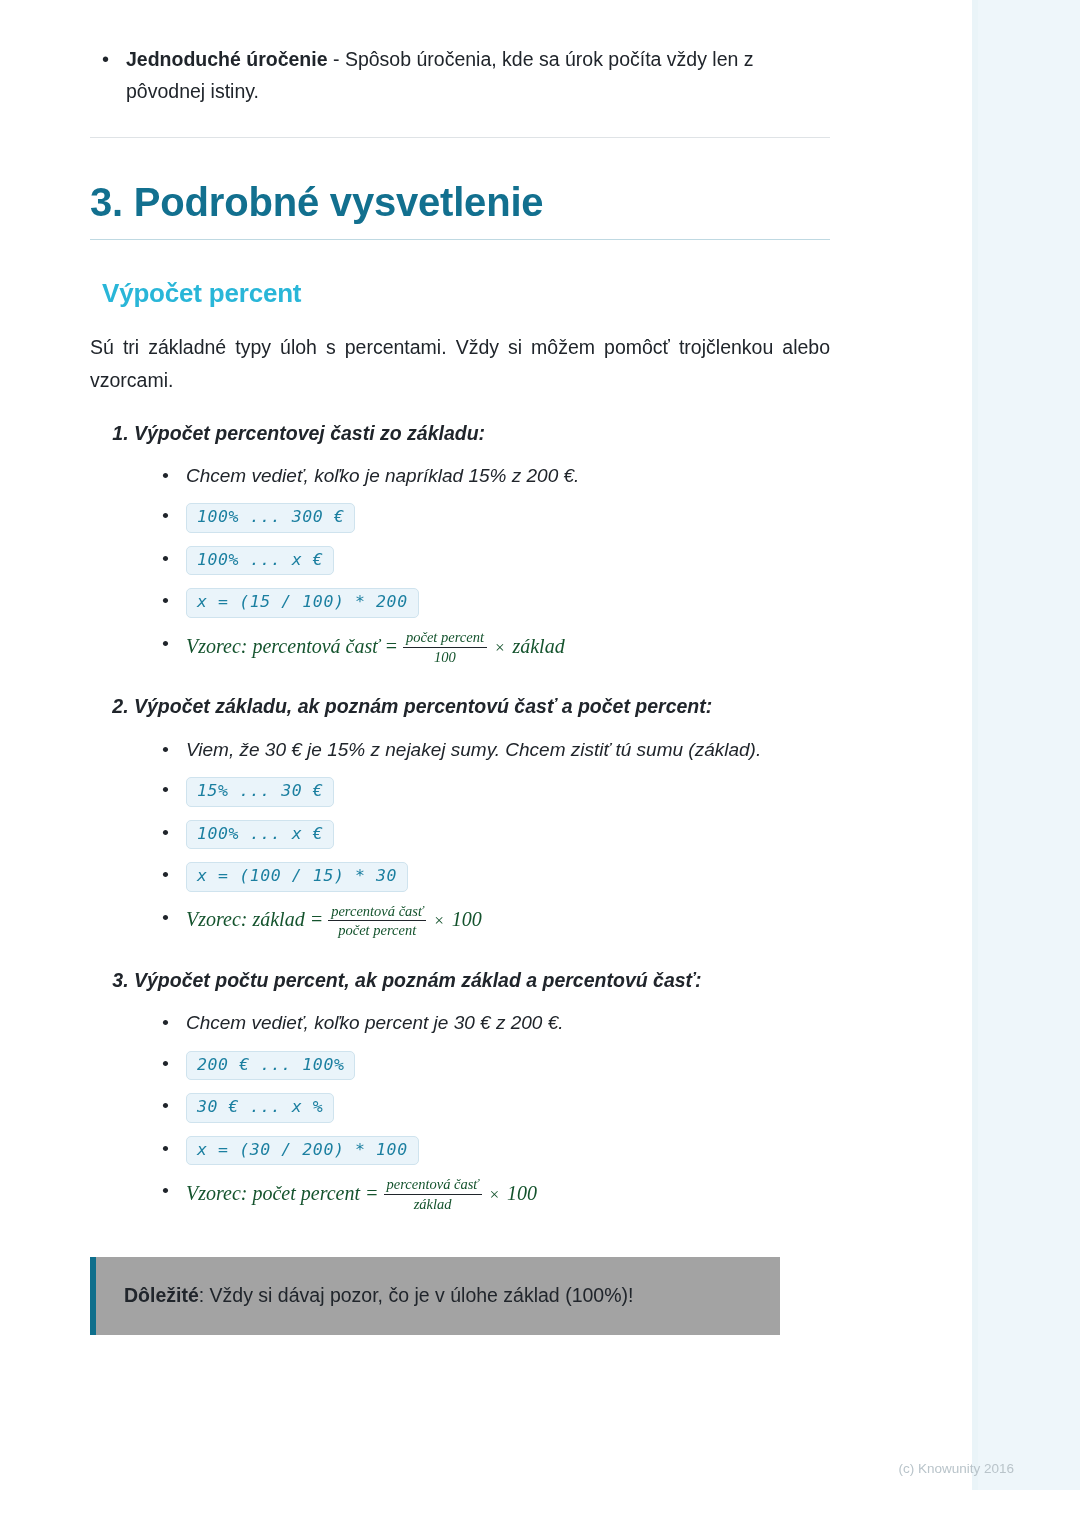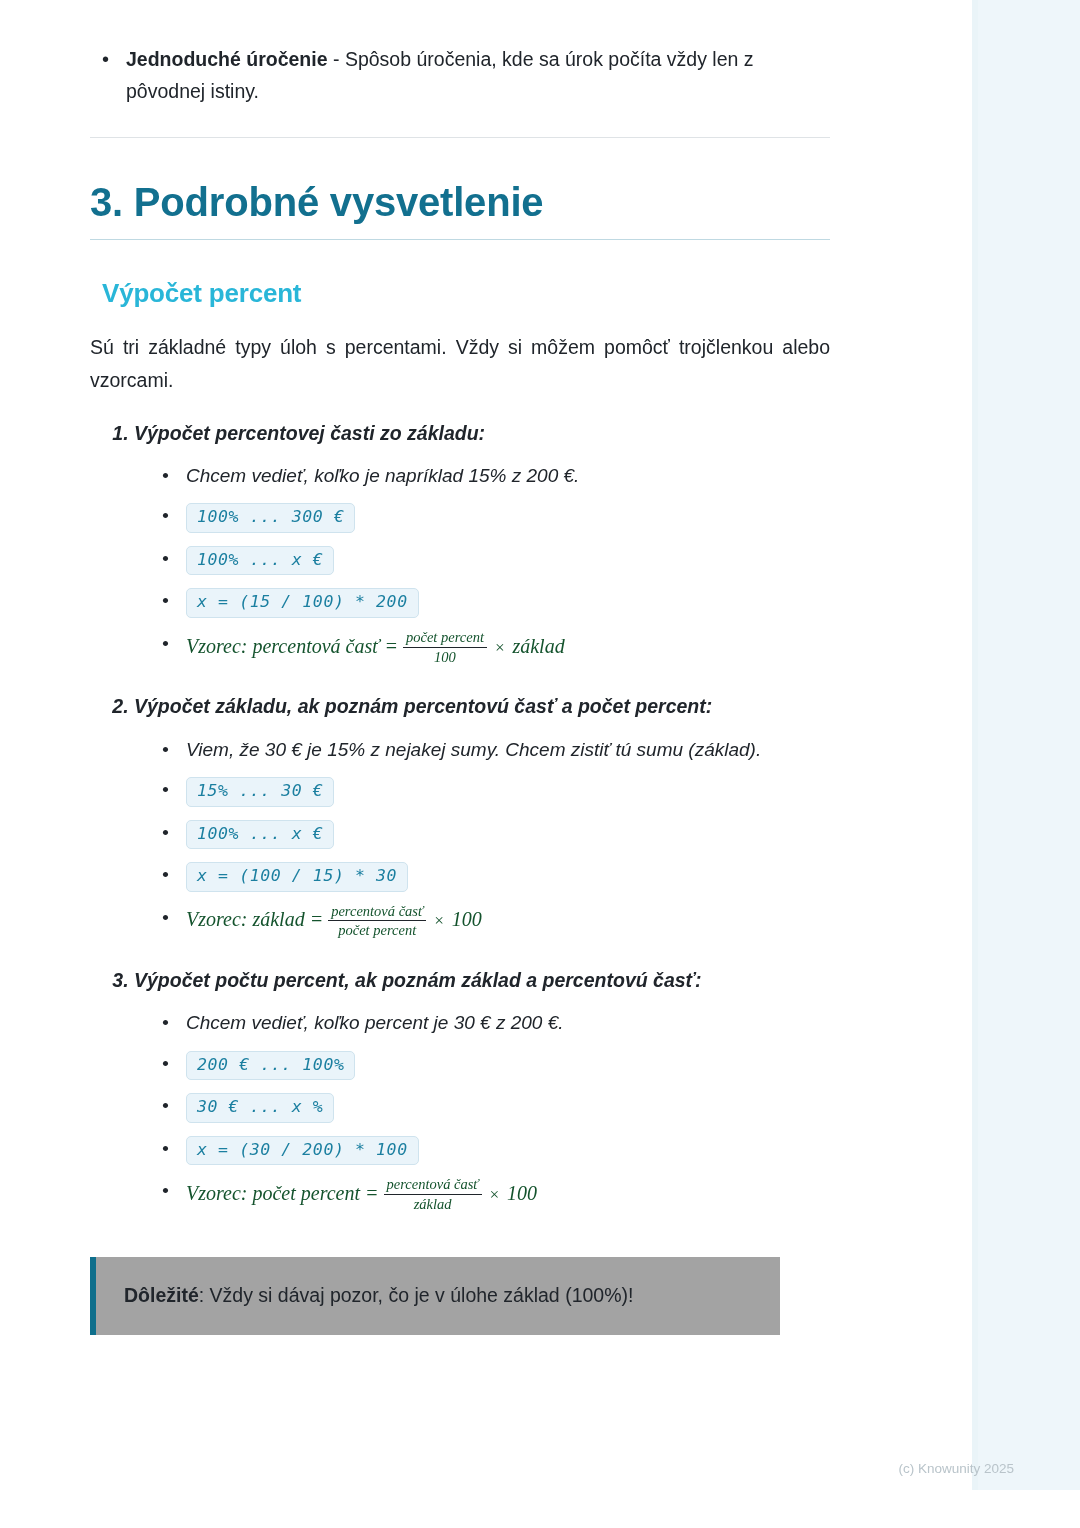--- a/index.html
+++ b/index.html
@@ -307,15 +307,15 @@
       </li>
 
     </ol>
 
     <div class="callout">
       <p><span class="bold">Dôležité</span><span>: Vždy si dávaj pozor, čo je v úlohe základ (100%)!</span></p>
     </div>
 
   </div>
 
-  <div class="watermark">(c) Knowunity 2025</div>
+  <div class="watermark">(c) Knowunity 2016</div>
 
 </div>
 
 </body></html>

